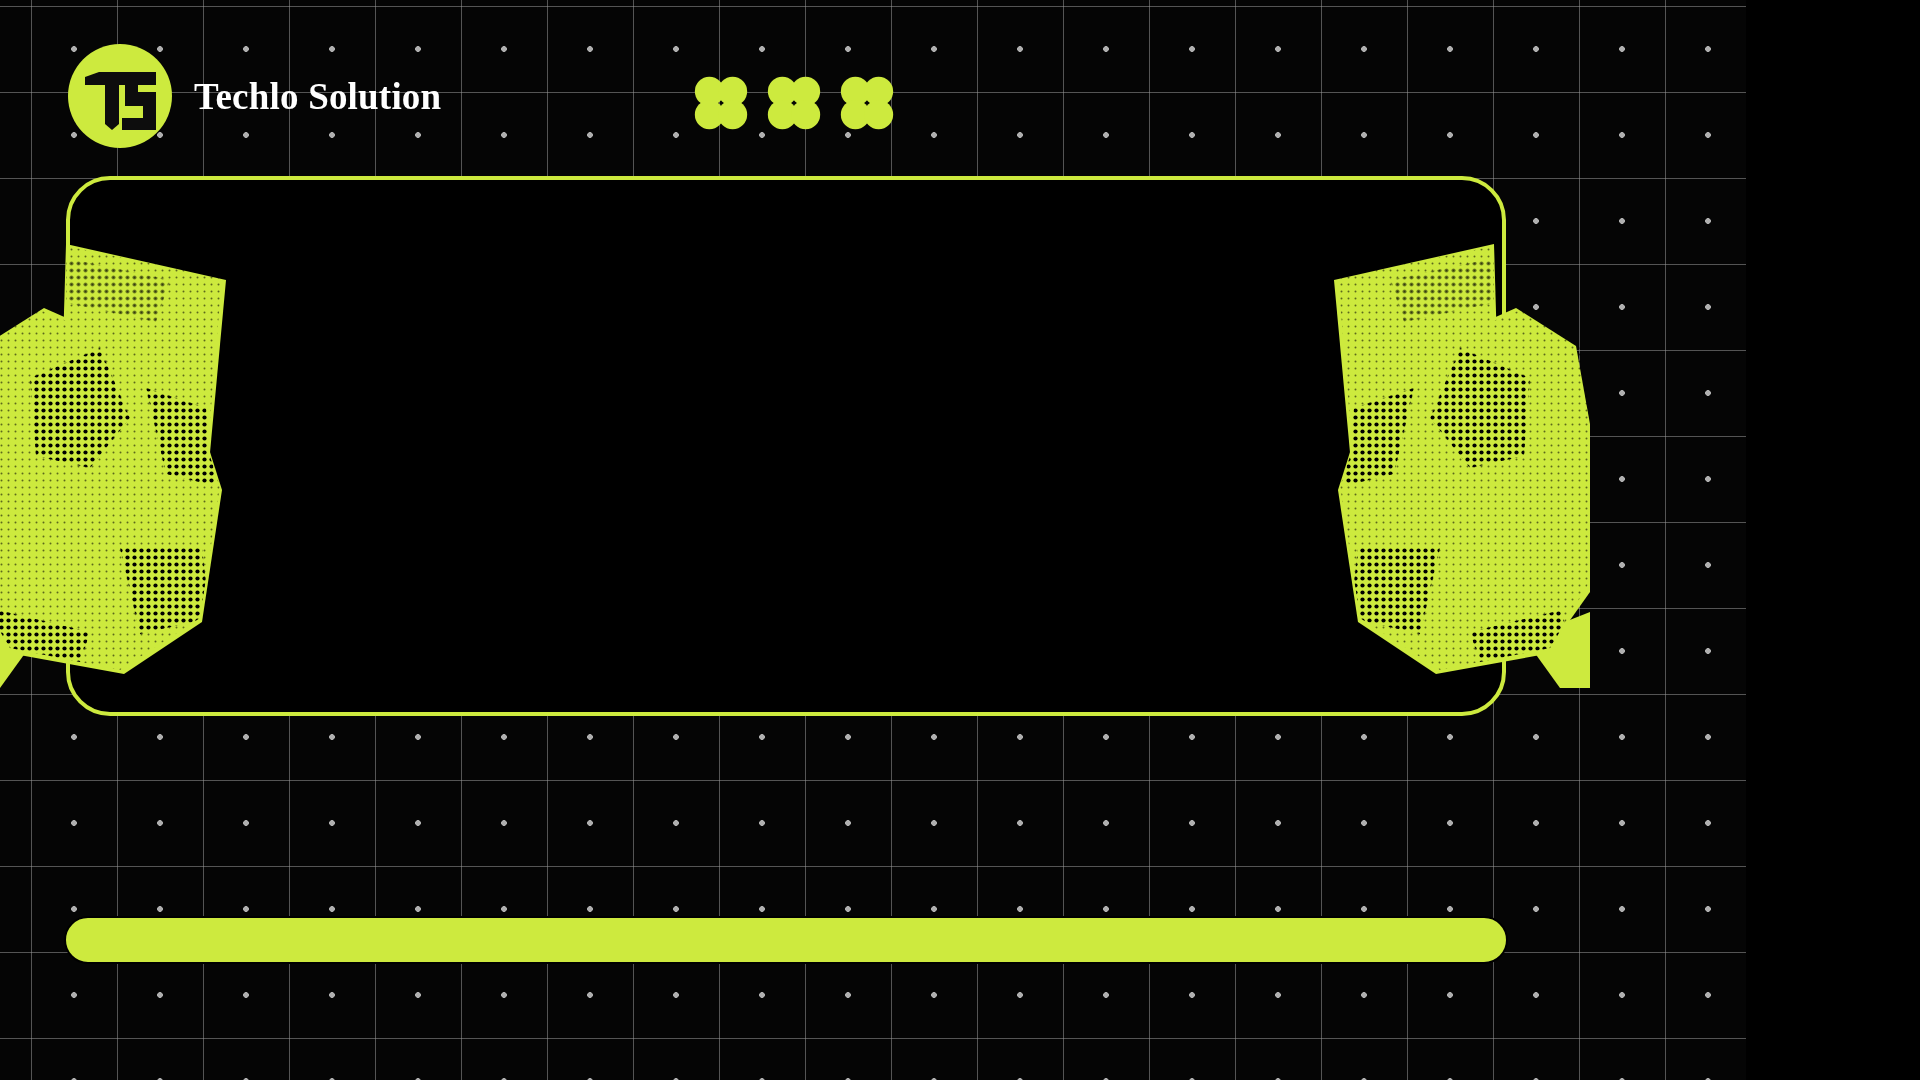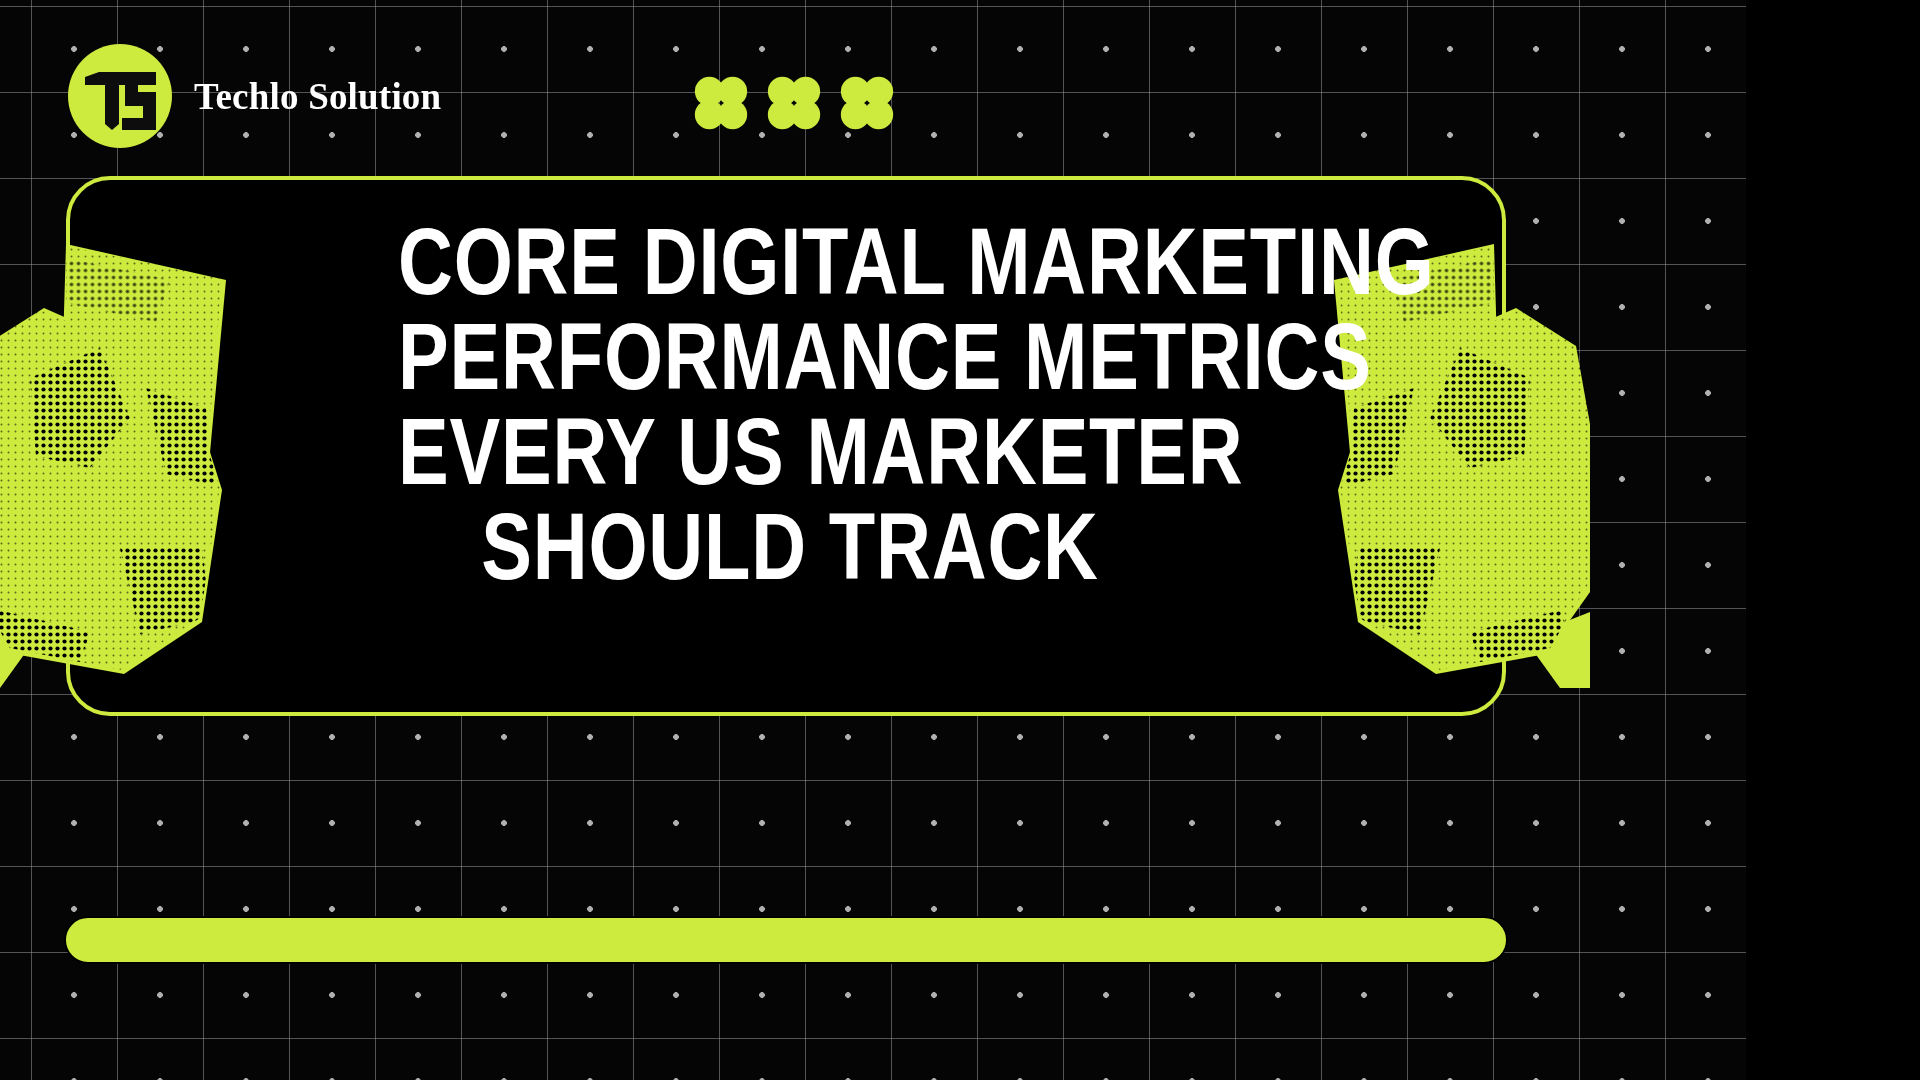--- a/index.html
+++ b/index.html
@@ -231,22 +231,16 @@
         <rect x="-40" y="20" width="420" height="460" fill="url(#htS2)" opacity=".55"></rect>
         <path d="M60 160 L130 130 L160 200 L120 250 L66 238 Z" fill="url(#ht2)"></path>
         <path d="M176 170 L236 190 L246 268 L196 256 Z" fill="url(#ht2)"></path>
         <path d="M150 330 L232 330 L240 400 L170 416 Z" fill="url(#ht2)"></path>
         <path d="M28 392 L120 414 L104 464 L18 444 Z" fill="url(#ht2)"></path>
         <path d="M96 40 L200 62 L186 104 L92 84 Z" fill="url(#ht2)" opacity=".45"></path>
       </g>
     </svg>
   </div>
 
-  <div class="title-block">
-    <div class="title-line">CORE DIGITAL MARKETING</div>
-    <div class="title-line">PERFORMANCE METRICS</div>
-    <div class="title-line">EVERY US MARKETER</div>
-    <div class="title-line">SHOULD TRACK</div>
-  </div>
 
   <div class="bottom-bar"></div>
 
 </div>
 
 </body></html>

